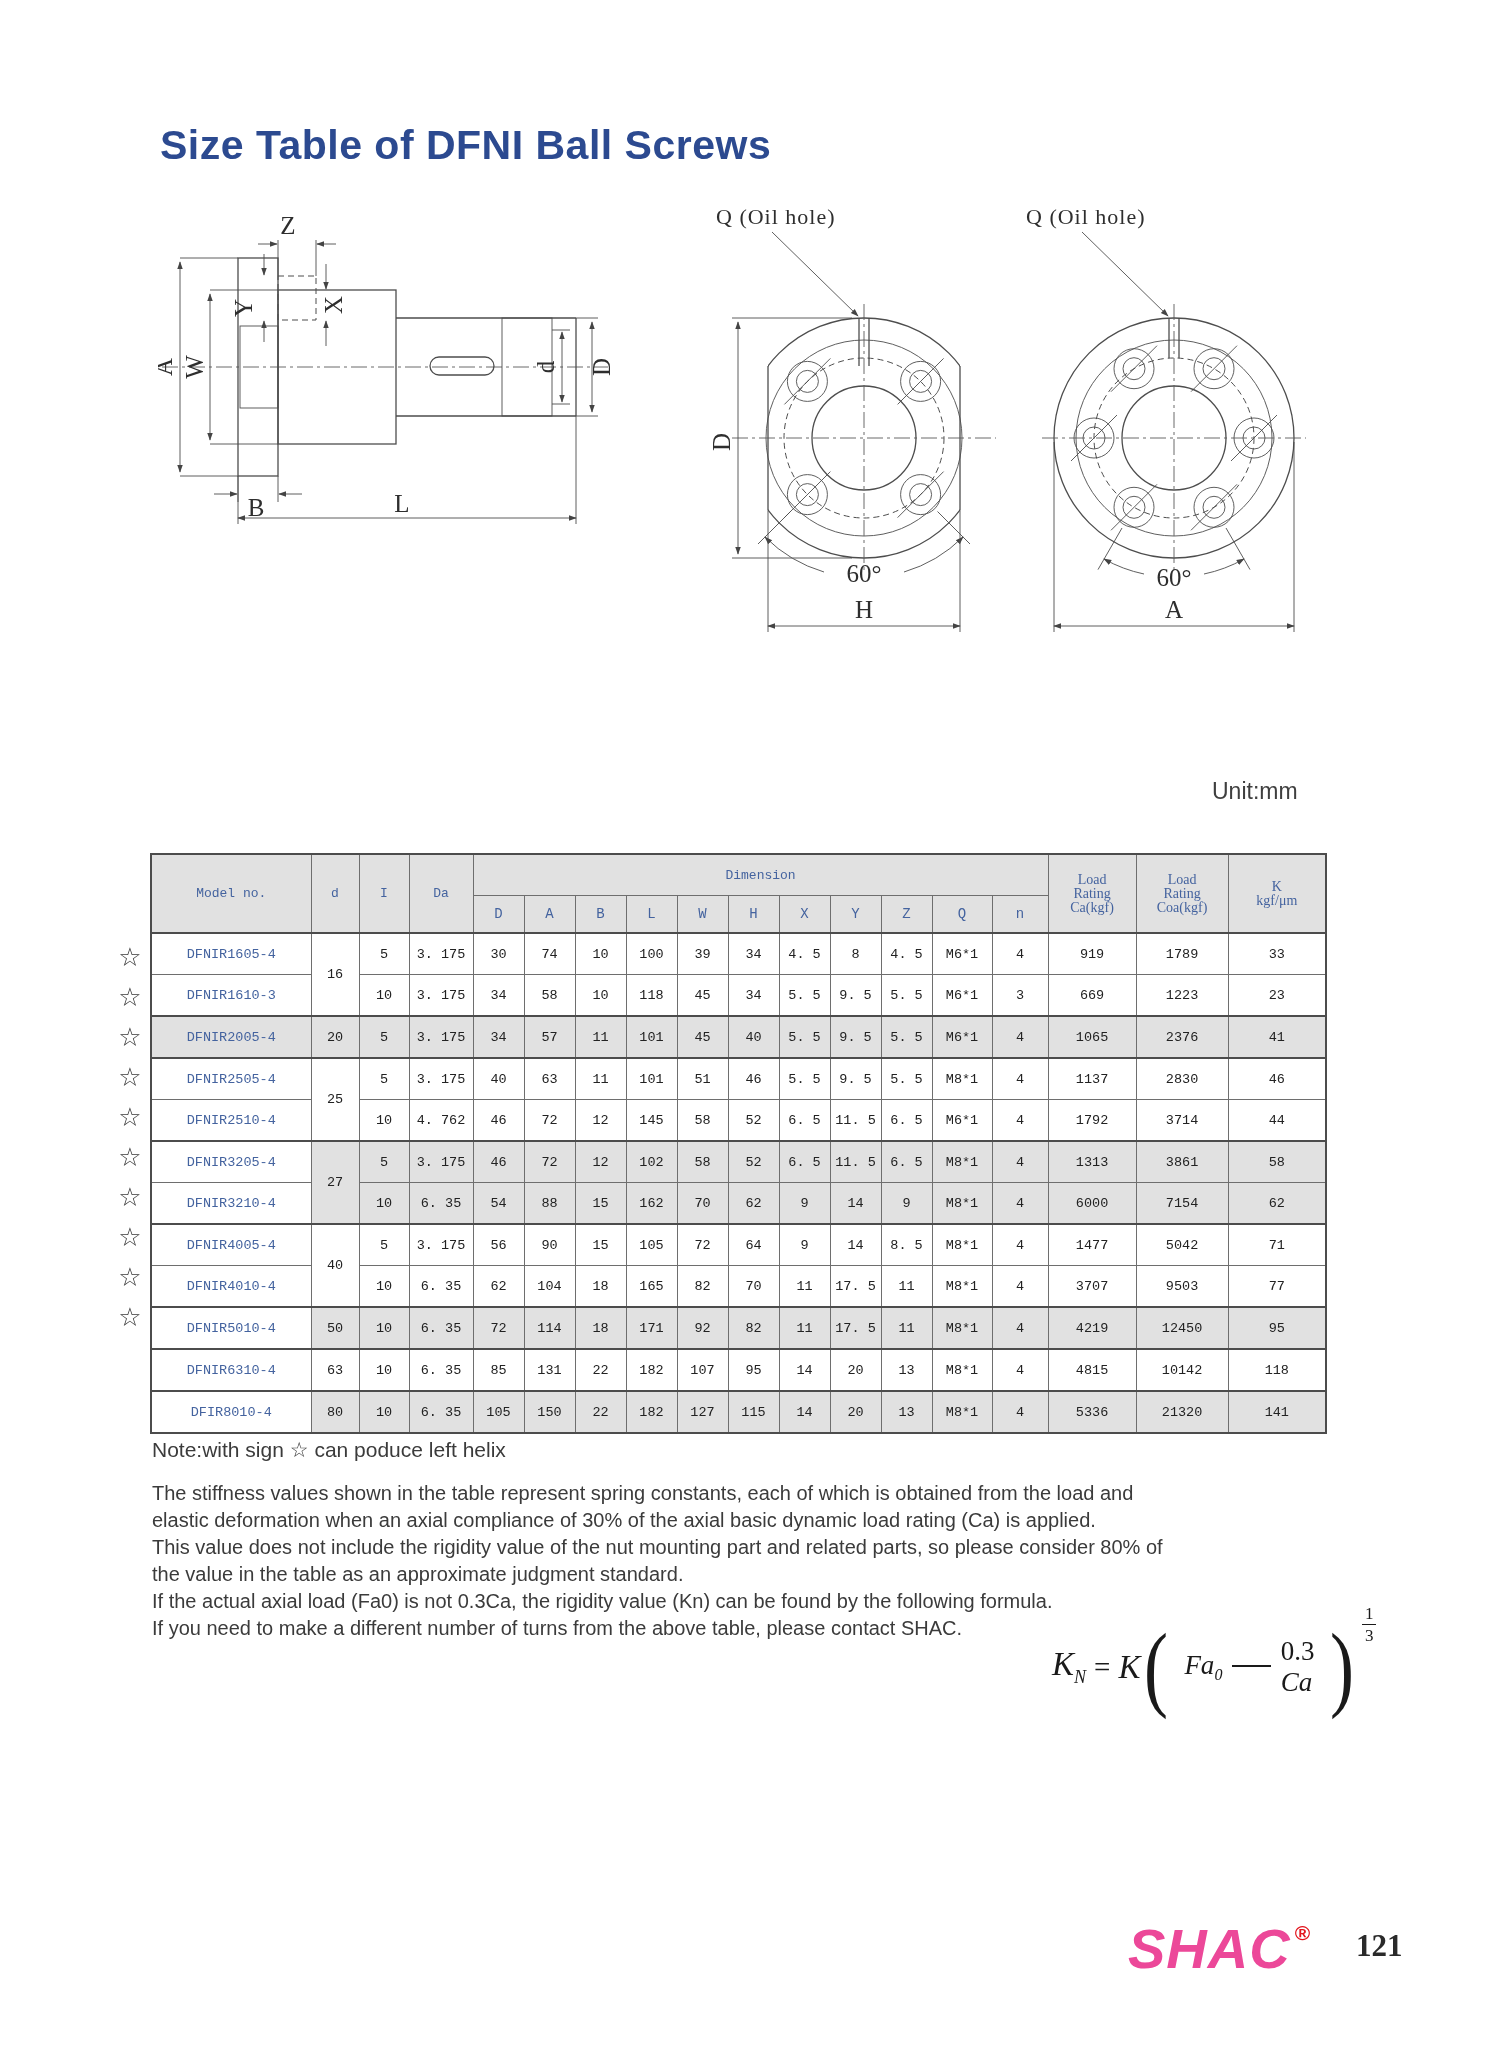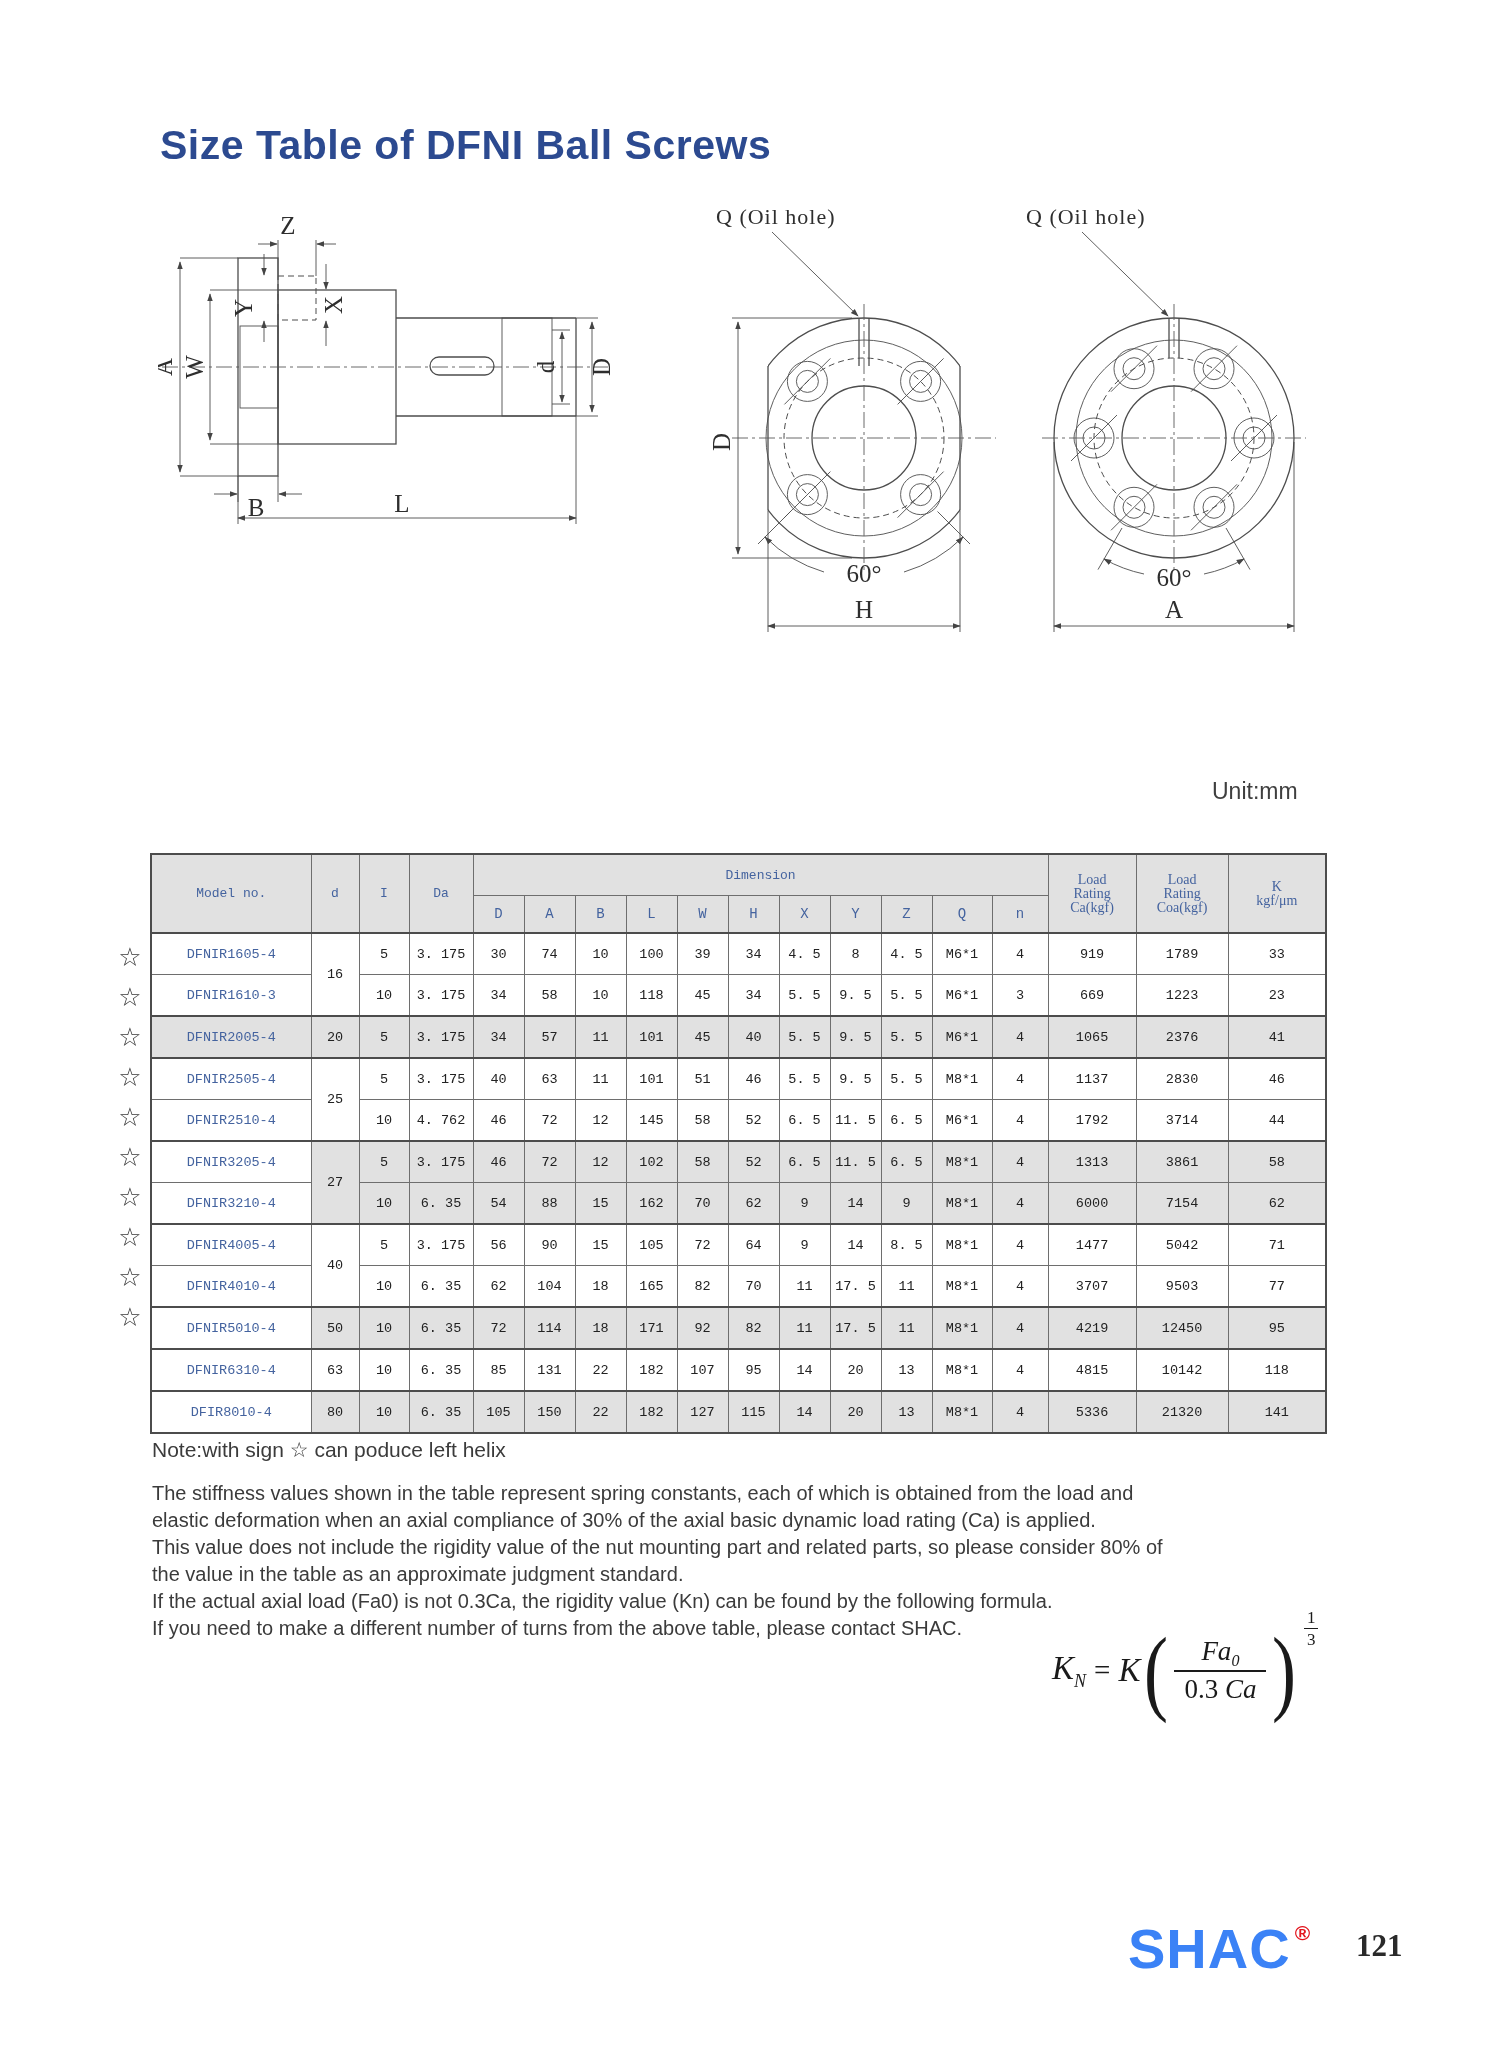--- a/index.html
+++ b/index.html
@@ -34,32 +34,32 @@
         font-size:26px;color:#3a3a3a;font-family:"DejaVu Sans",sans-serif;}
   .note-head{position:absolute;left:152px;top:1438px;font-size:21px;color:#3b3b3b;}
   .note-body{position:absolute;left:152px;top:1480px;width:1200px;font-size:20px;
              line-height:27px;color:#3b3b3b;}
   .formula{position:absolute;left:1052px;top:1636px;display:flex;align-items:center;
            font-family:"Liberation Serif",serif;color:#1a1a1a;}
   .f-var{font-style:italic;font-size:33px;}
   .f-var sub{font-size:18px;font-style:italic;}
   .f-eq{font-size:29px;margin:0 8px;}
   .f-paren{font-size:96px;font-weight:200;line-height:0;transform:scaleX(0.75);}
-  .f-frac{display:inline-flex;flex-direction:column;align-items:center;margin:0 2px;}
+  .f-frac{display:inline-flex;flex-direction:row;align-items:center;margin:0 2px;}
   .f-num,.f-den{font-size:27px;padding:0 10px;}
   .f-num{font-style:italic;}
   .f-num sub{font-size:16px;}
   .f-den .it{font-style:italic;}
   .f-bar{width:100%;border-top:2px solid #1a1a1a;height:2px;}
   .f-exp{display:inline-flex;flex-direction:column;align-items:center;font-size:17px;
          transform:translateY(-42px);margin-left:4px;}
   .f-exp-bar{width:14px;border-top:1.4px solid #1a1a1a;height:1px;}
   .brand{position:absolute;left:1128px;top:1916px;}
-  .brand-text{font-family:"Liberation Sans",sans-serif;font-weight:bold;
-              font-size:56px;color:#3b82f6;letter-spacing:1px;}
+  .brand-text{font-family:"Liberation Sans",sans-serif;font-weight:bold;font-style:italic;
+              font-size:56px;color:#ec4899;letter-spacing:1px;}
   .brand-r{font-size:21px;color:#e3151d;position:relative;top:-28px;left:4px;font-style:normal;font-weight:bold;}
   .pageno{position:absolute;left:1356px;top:1928px;font-family:"Liberation Serif",serif;
           font-size:31px;color:#2a2a2a;font-weight:bold;}
 </style>
 </head>
 <body>
 
 <div class="page">
 
   <h1 class="title">Size Table of DFNI Ball Screws</h1>

